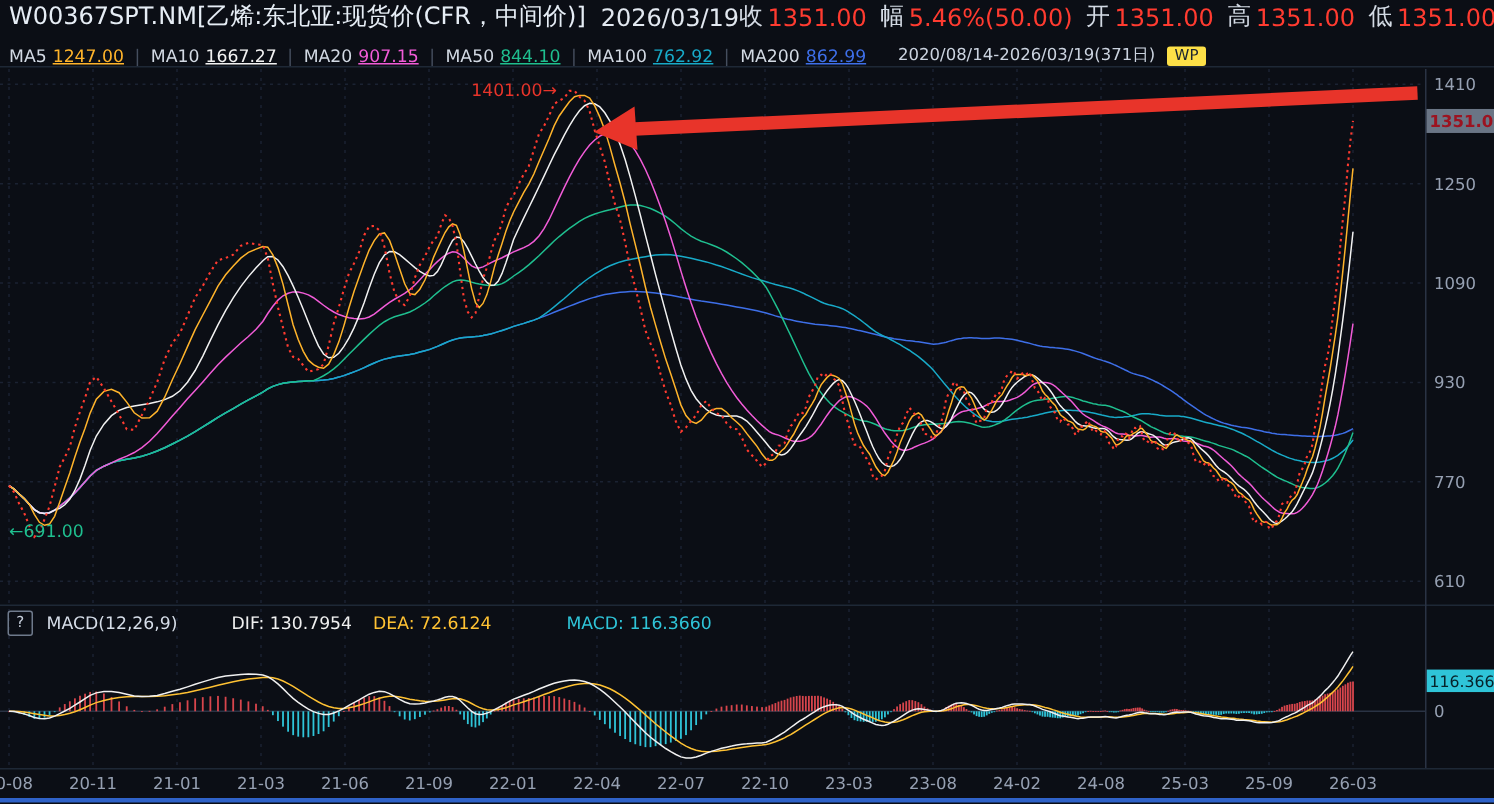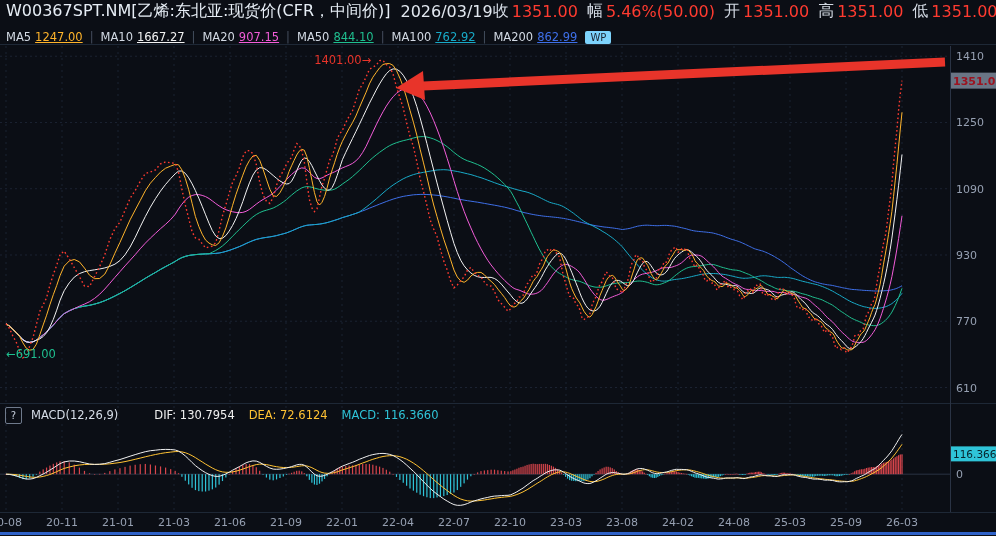--- a/index.html
+++ b/index.html
@@ -12,21 +12,21 @@
   .qdate{color:#e2e8f0;margin-right:0;}
   .fields{display:inline-flex;align-items:center;}
   .qlbl{color:#d3dae4;margin-right:3px;}
   .qval{margin-right:9px;}
   .mabar{position:absolute;left:0;top:22px;width:812px;height:22px;display:flex;align-items:flex-end;
          padding:0 6px;box-sizing:border-box;font-size:11.5px;white-space:nowrap;}
   .malbl{color:#d3dae4;}
   .maval{margin-left:4px;text-decoration:underline;}
   .sep{color:#454e5e;margin:0 7px;}
   .range{margin-left:auto;color:#cbd3df;font-size:11px;}
-  .wp-badge{margin-left:8px;margin-right:2px;background:#7dd3fc;color:#1c2430;font-size:10px;
+  .wp-badge{margin-left:8px;margin-right:2px;background:#fde047;color:#1c2430;font-size:10px;
             padding:1px 5px;border-radius:2px;cursor:pointer;}
   .macdbar{position:absolute;left:0;top:405px;height:20px;display:flex;align-items:center;
            padding:0 5px;font-size:11.5px;white-space:nowrap;}
   .help{width:15px;height:15px;border:1px solid #6f7a8c;border-radius:2px;display:inline-flex;
         align-items:center;justify-content:center;font-size:10px;color:#c6cedb;margin-right:9px;}
   .mname{color:#d6dde8;margin-right:12px;}
   .mi{margin-right:14px;}
 </style>
 </head>
 <body>
@@ -515,24 +515,25 @@
         <span class="sep">|</span>
         <span class="malbl">MA50</span>
         <span class="maval" style="color: rgb(31, 191, 143);">844.10</span>
         <span class="sep">|</span>
         <span class="malbl">MA100</span>
         <span class="maval" style="color: rgb(24, 170, 200);">762.92</span>
         <span class="sep">|</span>
         <span class="malbl">MA200</span>
         <span class="maval" style="color: rgb(62, 111, 232);">862.99</span>
       </span>
+    <span class="range">2020/08/14-2026/03/19(371日)</span>
     <span class="wp-badge">WP</span>
   </div>
 
   <div class="macdbar">
     <span class="help">?</span>
     <span class="mname">MACD(12,26,9)</span>
     <span class="mi" id="mi-dif" style="color: rgb(240, 240, 240); margin-left: 24px;"><span>DIF:</span> <span>130.7954</span></span>
     <span class="mi" id="mi-dea" style="color: rgb(255, 194, 51);"><span>DEA:</span> <span>72.6124</span></span>
-    <span class="mi" id="mi-macd" style="color: rgb(47, 196, 216);"><span>MACD:</span> <span>116.3660</span></span>
+    <span class="mi" id="mi-macd" style="color: rgb(47, 196, 216); margin-left: 36px;"><span>MACD:</span> <span>116.3660</span></span>
   </div>
 
 </div>
 
 </body></html>

